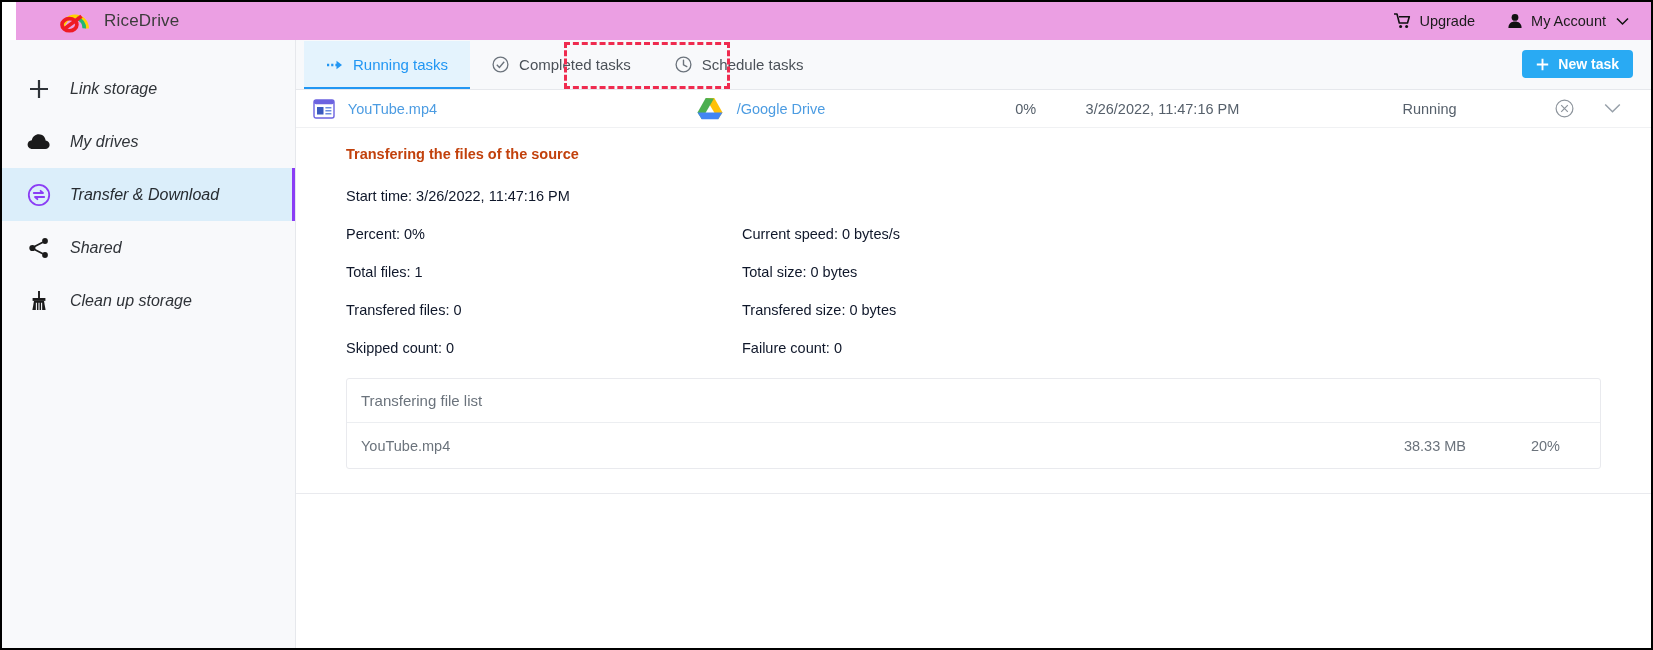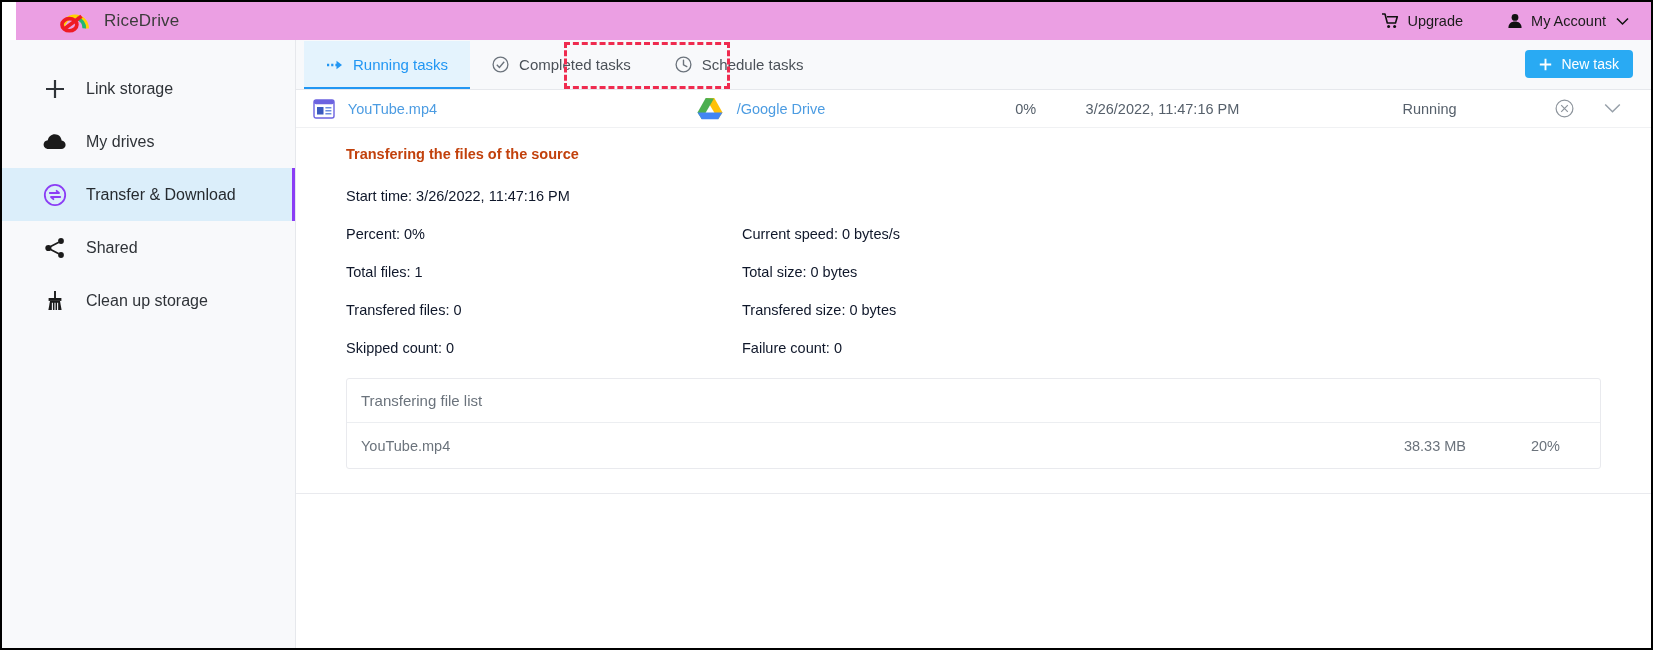--- a/index.html
+++ b/index.html
@@ -31,21 +31,21 @@
     padding: 0 22px 0 40px;
     margin-left: 14px;
   }
   .brand { display: flex; align-items: center; gap: 10px; }
   .brand-logo { width: 38px; height: 26px; display: block; }
   .brand-name {
     font-size: 17px;
     color: #3c3c3c;
     letter-spacing: .2px;
   }
-  .header-right { display: flex; align-items: flex-end; gap: 44px; }
+  .header-right { display: flex; align-items: flex-end; gap: 32px; }
   .header-link {
     display: flex;
     align-items: center;
     gap: 8px;
     font-size: 14.5px;
     color: #1b1b1b;
     cursor: pointer;
   }
   .header-link svg { display: block; }
   .chev { margin-left: 2px; }
@@ -63,24 +63,25 @@
     background: #f8f9fb;
     border-right: 1px solid #e6e8ec;
     padding-top: 22px;
   }
   .nav-item {
     position: relative;
     height: 53px;
     display: flex;
     align-items: center;
     gap: 18px;
-    padding-left: 40px;
+    padding-left: 24px;
     cursor: pointer;
     font-size: 16px;
     color: #2f3338;
+    font-style: italic;
   }
   .nav-item .nav-icon {
     width: 26px;
     height: 26px;
     display: flex;
     align-items: center;
     justify-content: center;
     flex: 0 0 26px;
   }
   .nav-item.active {
@@ -157,20 +158,21 @@
     border: none;
     border-radius: 4px;
     height: 28px;
     padding: 0 14px;
     font-size: 14px;
     font-family: "Liberation Sans", sans-serif;
     display: flex;
     align-items: center;
     gap: 9px;
     cursor: pointer;
+    font-weight: bold;
   }
 
   
   .task-row {
     height: 38px;
     display: flex;
     align-items: center;
     font-size: 14.5px;
     color: #56606b;
     border-bottom: 1px solid #f0f1f3;

